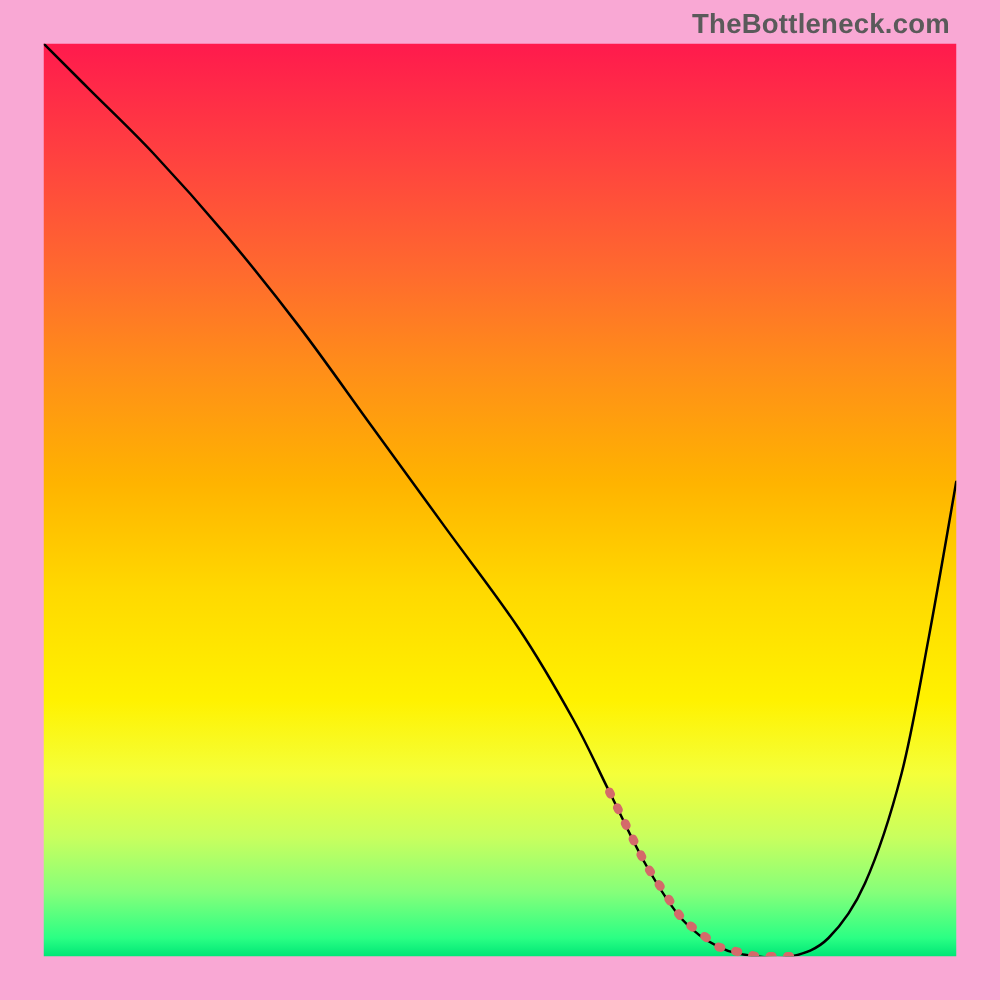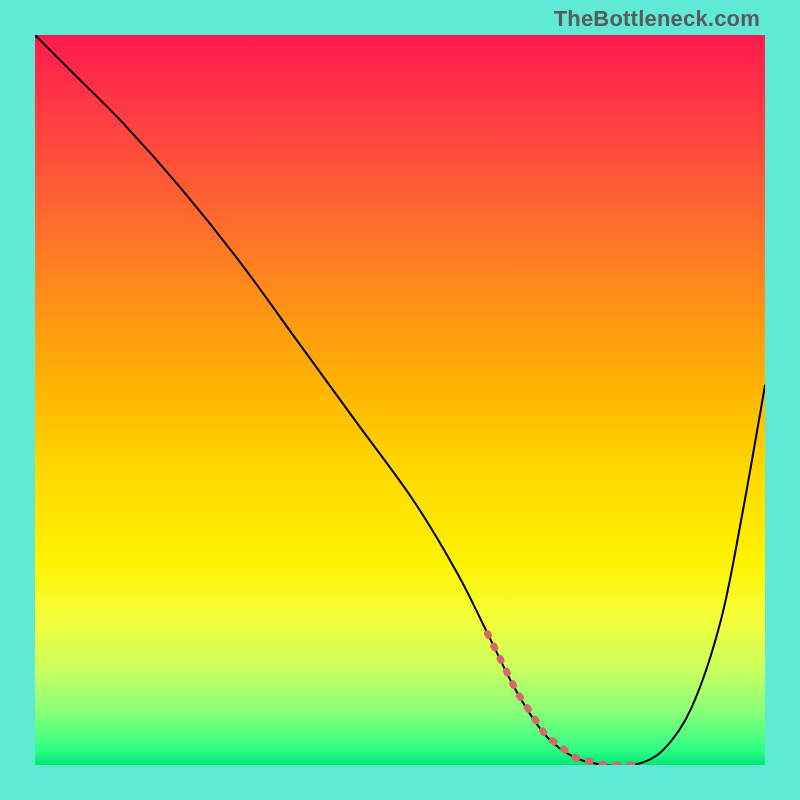--- a/index.html
+++ b/index.html
@@ -8,21 +8,21 @@
     width: 800px;
     height: 800px;
     background: #000;
     overflow: hidden;
     font-family: Arial, Helvetica, sans-serif;
   }
   .frame {
     position: relative;
     width: 800px;
     height: 800px;
-    background: #5eead4;
+    background: #f9a8d4;
   }
   .plot-area {
     position: absolute;
     left: 35px;
     top: 35px;
     width: 730px;
     height: 730px;
     background: linear-gradient(to bottom,
       #ff1a4d 0%,
       #ff4040 12%,

